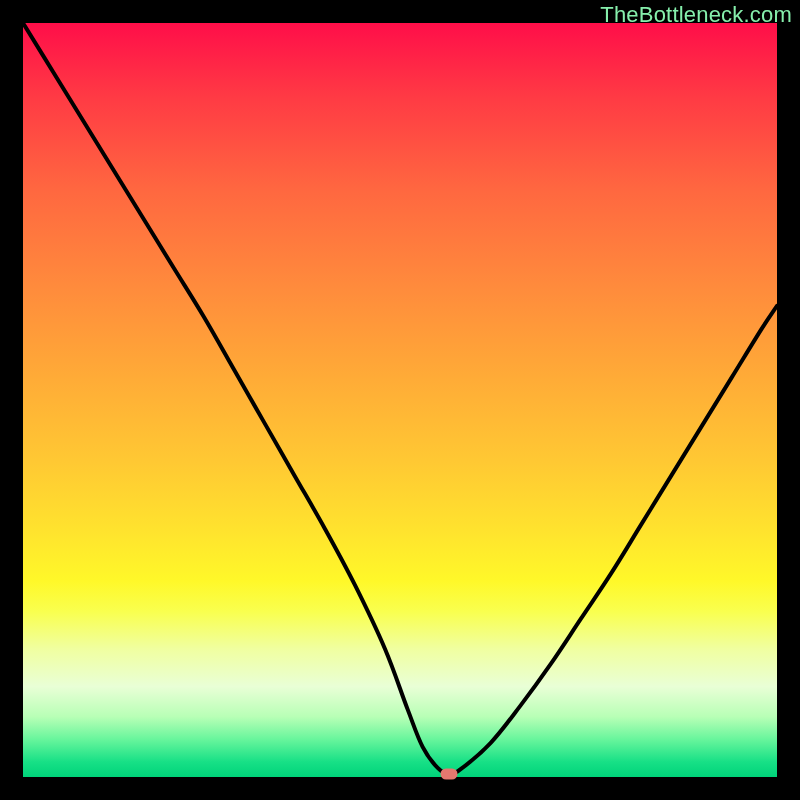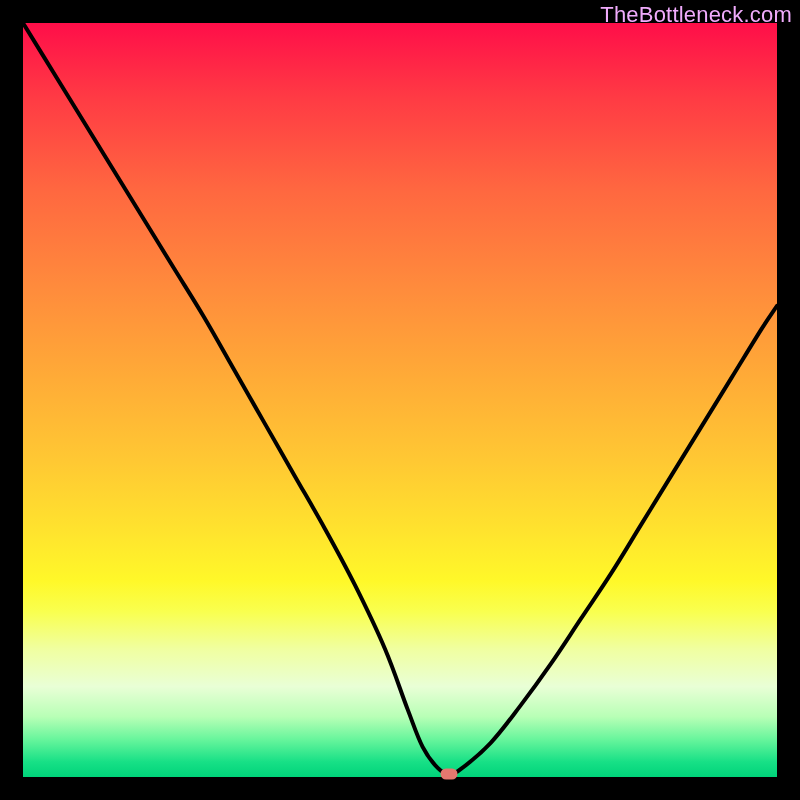--- a/index.html
+++ b/index.html
@@ -41,21 +41,21 @@
       #b8ffb6 92%,
       #68f59c 95%,
       #17e086 98%,
       #00d37a 100%
     );
   }
   .watermark {
     position: absolute;
     top: 2px;
     right: 8px;
-    color: #f0abfc;
+    color: #86efac;
     font-size: 22px;
     letter-spacing: 0.2px;
     font-weight: 400;
     user-select: none;
   }
   svg.curve {
     position: absolute;
     left: 0;
     top: 0;
     width: 754px;

